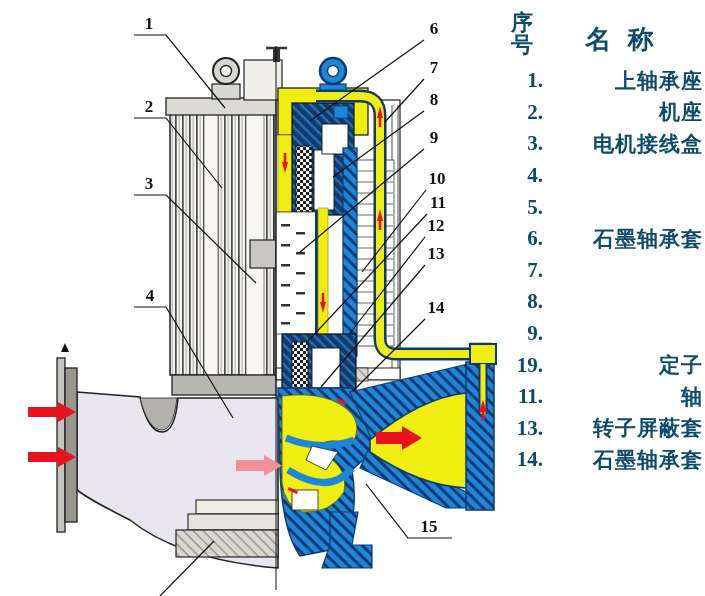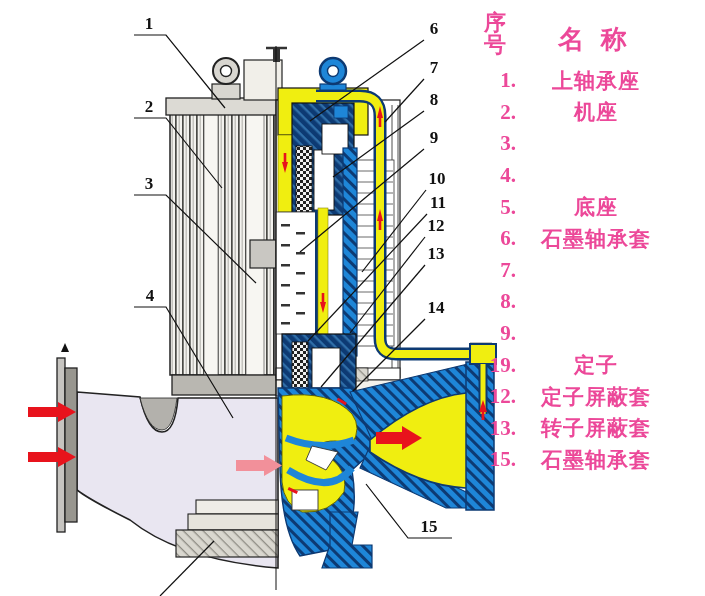--- a/index.html
+++ b/index.html
@@ -4,29 +4,29 @@
 <style>
   :root{
     --c-yellow:#f0ee10; --c-blue:#1e86d8; --c-navy:#0d3a73; --c-red:#e8131c;
     --c-pink:#f2909a; --c-casing:#e9e6f1; --c-metal:#c9c7c2; --c-line:#1a1a1a;
   }
   html,body{margin:0;padding:0;background:#fff;}
   #stage{position:relative;width:705px;height:596px;background:#fff;overflow:hidden;
          font-family:"Liberation Serif","DejaVu Serif",serif;}
   #diagram{position:absolute;left:0;top:0;}
   .callout-num{font:bold 17px "Liberation Serif","DejaVu Serif",serif;fill:#111;}
-  #legend{position:absolute;left:470px;top:12px;width:206px;height:572px;color:#ec4899;}
+  #legend{position:absolute;left:497px;top:12px;width:206px;height:572px;color:#0c4a6e;}
   #legend-header{display:flex;align-items:flex-start;height:53px;}
   .hno{width:30px;margin-left:14px;font-size:22px;font-weight:bold;line-height:1.0;
        word-break:break-all;}
   .hname{flex:1;text-align:center;font-size:26px;font-weight:bold;padding-top:10px;
          letter-spacing:5px;}
   .lrow{display:flex;align-items:center;height:31.6px;}
   .lno{width:46px;text-align:right;font-size:21px;font-weight:bold;}
-  .lname{flex:1;text-align:center;font-size:21px;font-weight:bold;letter-spacing:1px;}
+  .lname{flex:1;text-align:right;font-size:21px;font-weight:bold;letter-spacing:1px;}
 </style>
 </head>
 <body>
 
 <div id="stage">
 
 <svg id="diagram" width="500" height="596" viewBox="0 0 500 596">
   <defs>
     <pattern id="pat-blue" width="8" height="8" patternUnits="userSpaceOnUse" patternTransform="rotate(45)">
       <rect width="8" height="8" style="fill:var(--c-blue)"></rect>
@@ -268,53 +268,53 @@
         <div class="lrow">
           <span class="lno">1.</span>
           <span class="lname">上轴承座</span>
         </div>
         <div class="lrow">
           <span class="lno">2.</span>
           <span class="lname">机座</span>
         </div>
         <div class="lrow">
           <span class="lno">3.</span>
+          <span class="lname">电机接线盒</span>
         </div>
         <div class="lrow">
           <span class="lno">4.</span>
         </div>
         <div class="lrow">
           <span class="lno">5.</span>
-          <span class="lname">底座</span>
         </div>
         <div class="lrow">
           <span class="lno">6.</span>
           <span class="lname">石墨轴承套</span>
         </div>
         <div class="lrow">
           <span class="lno">7.</span>
         </div>
         <div class="lrow">
           <span class="lno">8.</span>
         </div>
         <div class="lrow">
           <span class="lno">9.</span>
         </div>
         <div class="lrow">
           <span class="lno">19.</span>
           <span class="lname">定子</span>
         </div>
         <div class="lrow">
-          <span class="lno">12.</span>
-          <span class="lname">定子屏蔽套</span>
+          <span class="lno">11.</span>
+          <span class="lname">轴</span>
         </div>
         <div class="lrow">
           <span class="lno">13.</span>
           <span class="lname">转子屏蔽套</span>
         </div>
         <div class="lrow">
-          <span class="lno">15.</span>
+          <span class="lno">14.</span>
           <span class="lname">石墨轴承套</span>
         </div>
       </div>
 </div>
 
 </div>
 
 </body></html>

